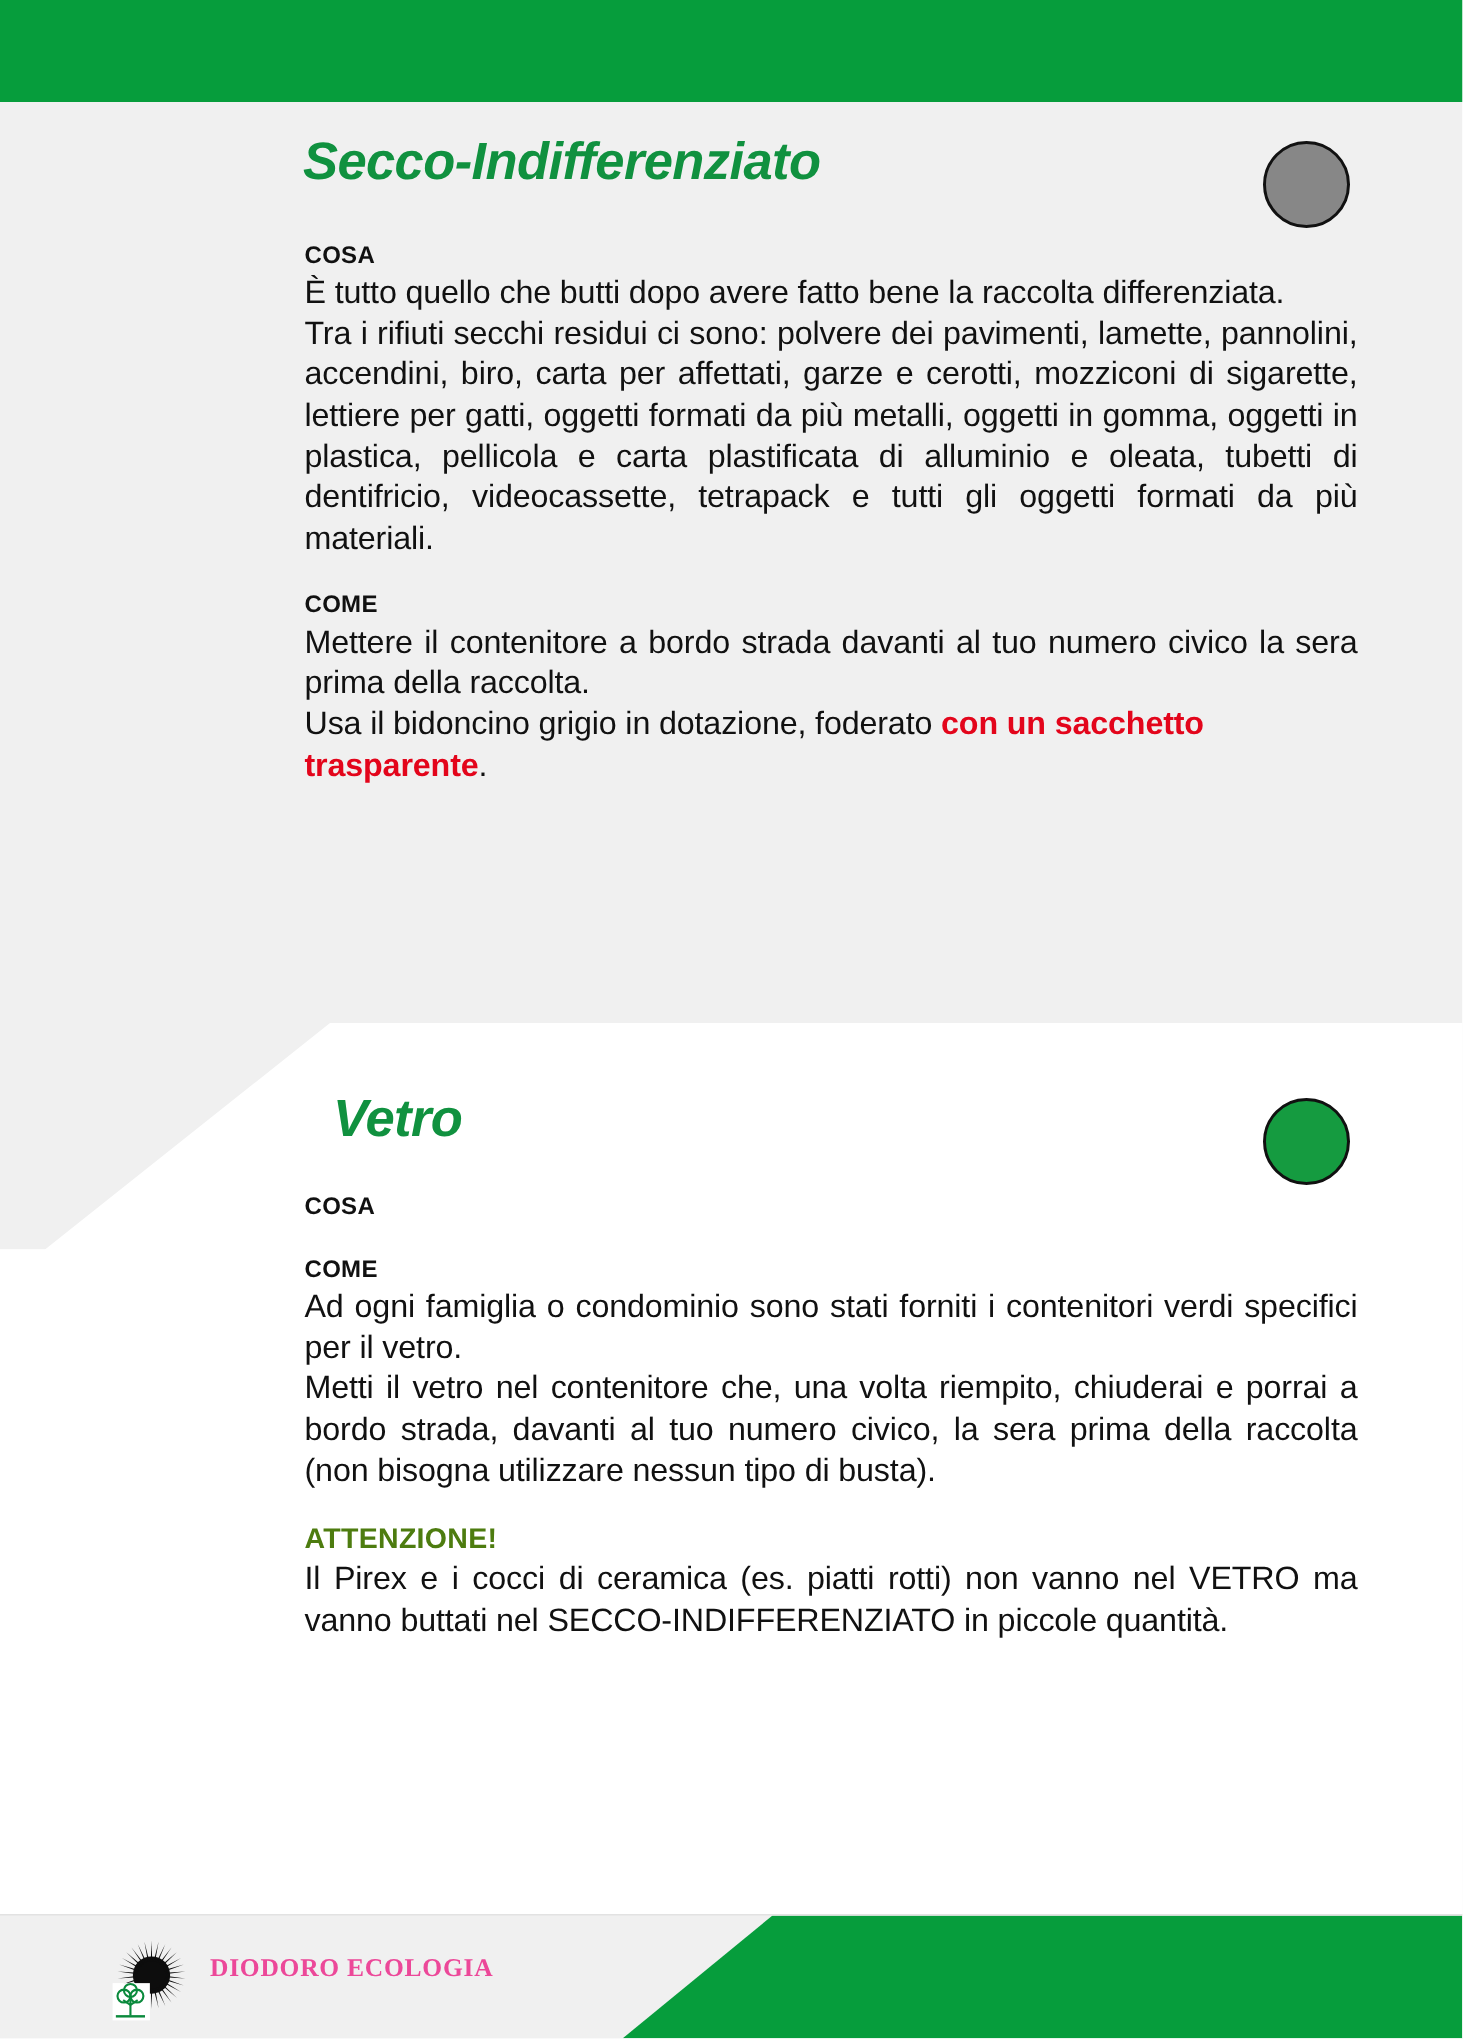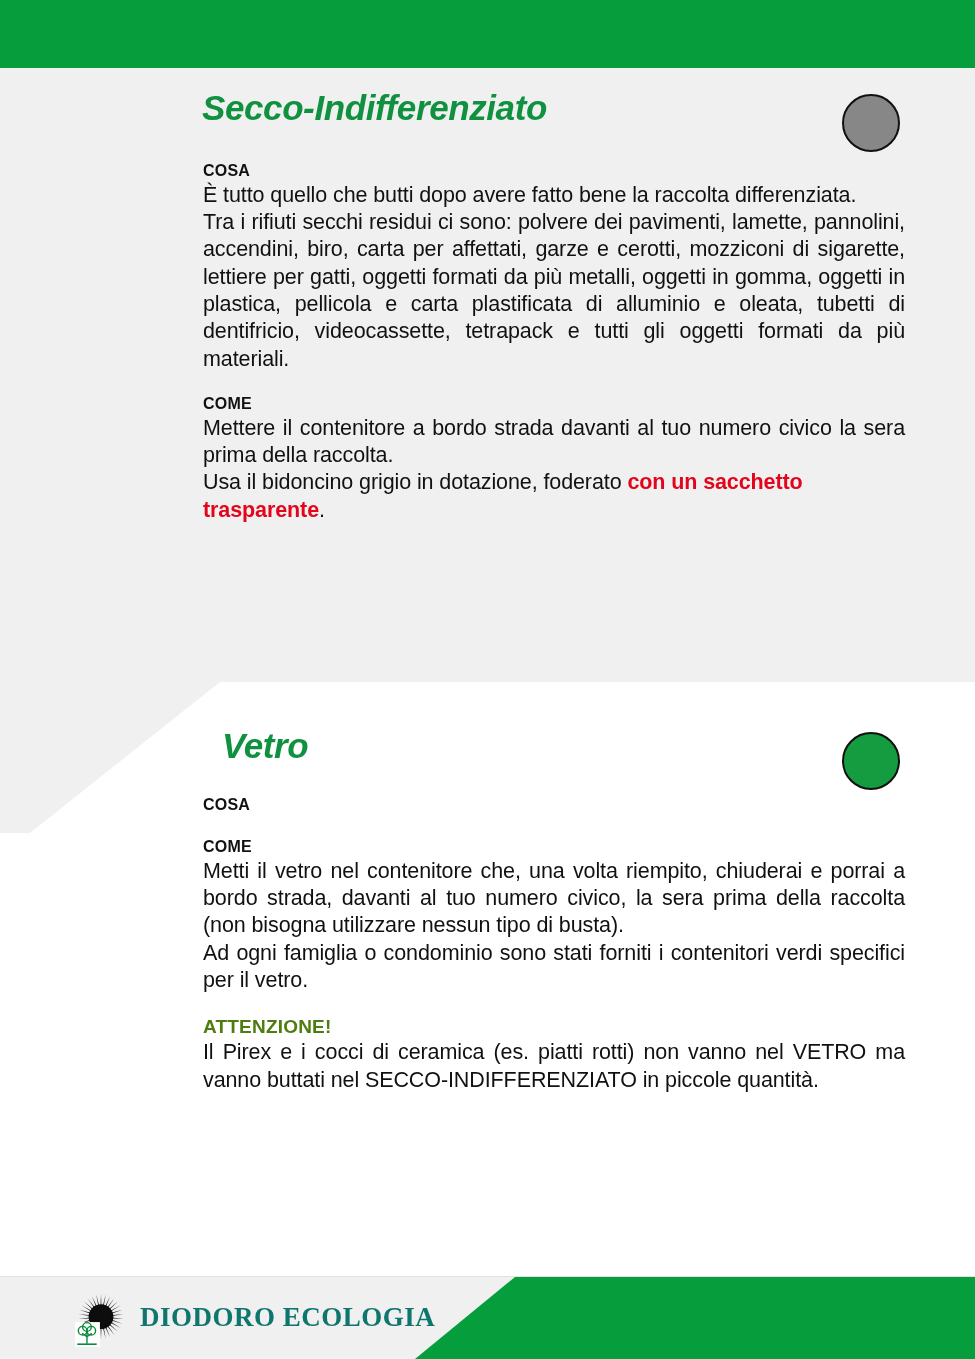--- a/index.html
+++ b/index.html
@@ -66,23 +66,23 @@
     top: 1294px;
     width: 54px;
     height: 54px;
   }
   .footer-title {
     position: absolute;
     left: 140px;
     top: 1302px;
     font-family: "Liberation Serif", serif;
     font-weight: bold;
-    font-size: 27px;
+    font-size: 17px;
     letter-spacing: 0.5px;
-    color: #0f766e;
+    color: #ec4899;
     white-space: nowrap;
   }
 
   
   .section {
     position: absolute;
     left: 0;
     width: 975px;
   }
   #section-secco { top: 88px; }
@@ -178,22 +178,22 @@
   <div class="section" id="section-vetro">
     <div class="section-title">Vetro</div>
     <div class="section-dot" id="dot-vetro" style="background: rgb(21, 155, 64);"></div>
 
     <div class="section-body">
       <div class="label">COSA</div>
 
       <div class="spacer-block"></div>
 
       <div class="label">COME</div>
+      <p class="para">Ad ogni famiglia o condominio sono stati forniti i contenitori verdi specifici per il vetro.</p>
       <p class="para">Metti il vetro nel contenitore che, una volta riempito, chiuderai e porrai a bordo strada, davanti al tuo numero civico, la sera prima della raccolta (non bisogna utilizzare nessun tipo di busta).</p>
-      <p class="para">Ad ogni famiglia o condominio sono stati forniti i contenitori verdi specifici per il vetro.</p>
 
       <div class="spacer-block"></div>
 
       <div class="attention-label">ATTENZIONE!</div>
       <p class="para italic">Il Pirex e i cocci di ceramica (es. piatti rotti) non vanno nel VETRO ma vanno buttati nel SECCO-INDIFFERENZIATO in piccole quantità.</p>
     </div>
   </div>
 
   <div class="footer-band">
     <div class="footer-wedge"></div>

